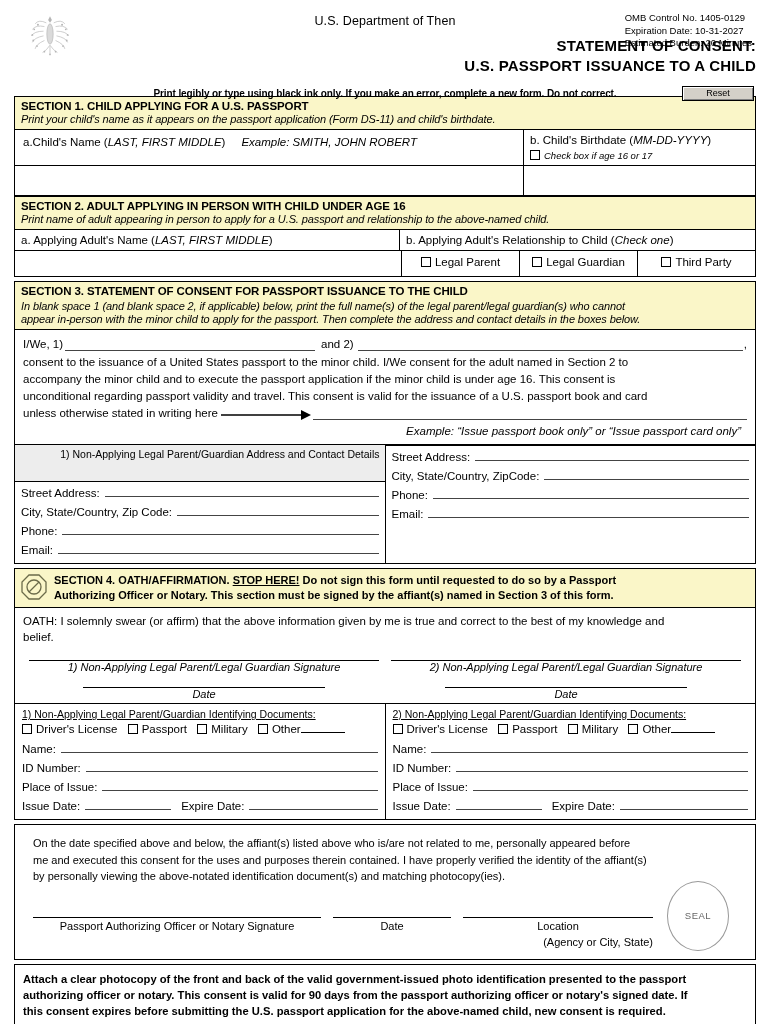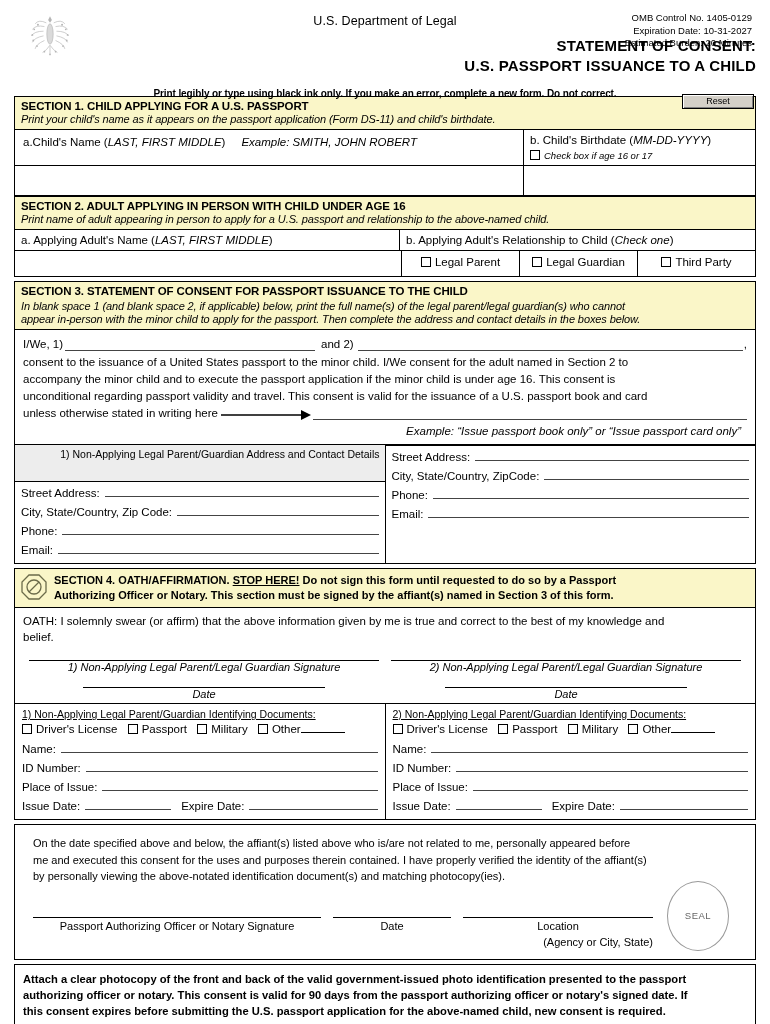--- a/index.html
+++ b/index.html
@@ -12,24 +12,24 @@
     font-size:11px;
     -webkit-font-smoothing:antialiased;
   }
   .page { position:relative; width:770px; height:1024px; padding:0 14px; }
 
   
   .header { position:relative; height:96px; }
   .seal { position:absolute; left:8px; top:8px; width:56px; height:52px; opacity:.55; }
   .dept { text-align:center; font-size:12.5px; padding-top:14px; letter-spacing:.1px; }
   .title { text-align:right; font-size:15px; font-weight:bold; line-height:1.35; margin-top:8px; letter-spacing:.2px; }
-  .omb { position:absolute; right:4px; top:12px; font-size:9.5px; line-height:1.32; text-align:right; }
+  .omb { position:absolute; right:4px; top:12px; font-size:9.5px; line-height:1.32; text-align:left; }
   .instr { text-align:center; font-size:10px; margin-top:11px; font-weight:bold; letter-spacing:-.1px;}
   .reset-btn {
-    position:absolute; right:2px; top:94px;
+    position:absolute; right:2px; top:86px;
     width:72px; height:15px; font-size:9px; text-align:center; line-height:13px;
     background:#d4d0c8; border:1px solid #000;
     box-shadow: inset 1px 1px 0 #fff, inset -1px -1px 0 #808080;
     font-family:"Liberation Sans", sans-serif;
   }
 
   
   .box { border:1.4px solid #000; }
   .yellow { background:#faf6c8; }
   .gray { background:#ededed; }
@@ -113,21 +113,21 @@
           <circle cx="47" cy="23" r="1"></circle>
           <circle cx="49" cy="29" r="1"></circle>
         <circle cx="48" cy="35" r="1"></circle>
           <circle cx="44" cy="41" r="1"></circle>
         <circle cx="24" cy="47" r=".9"></circle>
           <circle cx="36" cy="47" r=".9"></circle>
           <circle cx="30" cy="50" r=".9"></circle>
       </g>
     </svg>
 
-    <div class="dept">U.S. Department of Legal</div>
+    <div class="dept">U.S. Department of Then</div>
     <div class="title">
       <div>STATEMENT OF CONSENT:</div>
       <div>U.S. PASSPORT ISSUANCE TO A CHILD</div>
     </div>
     <div class="omb">
       <div>OMB Control No. 1405-0129</div>
       <div>Expiration Date: 10-31-2027</div>
       <div>Estimated Burden: 20 Minutes</div>
     </div>
     <div class="instr">Print legibly or type using black ink only. If you make an error, complete a new form. Do not correct.</div>

